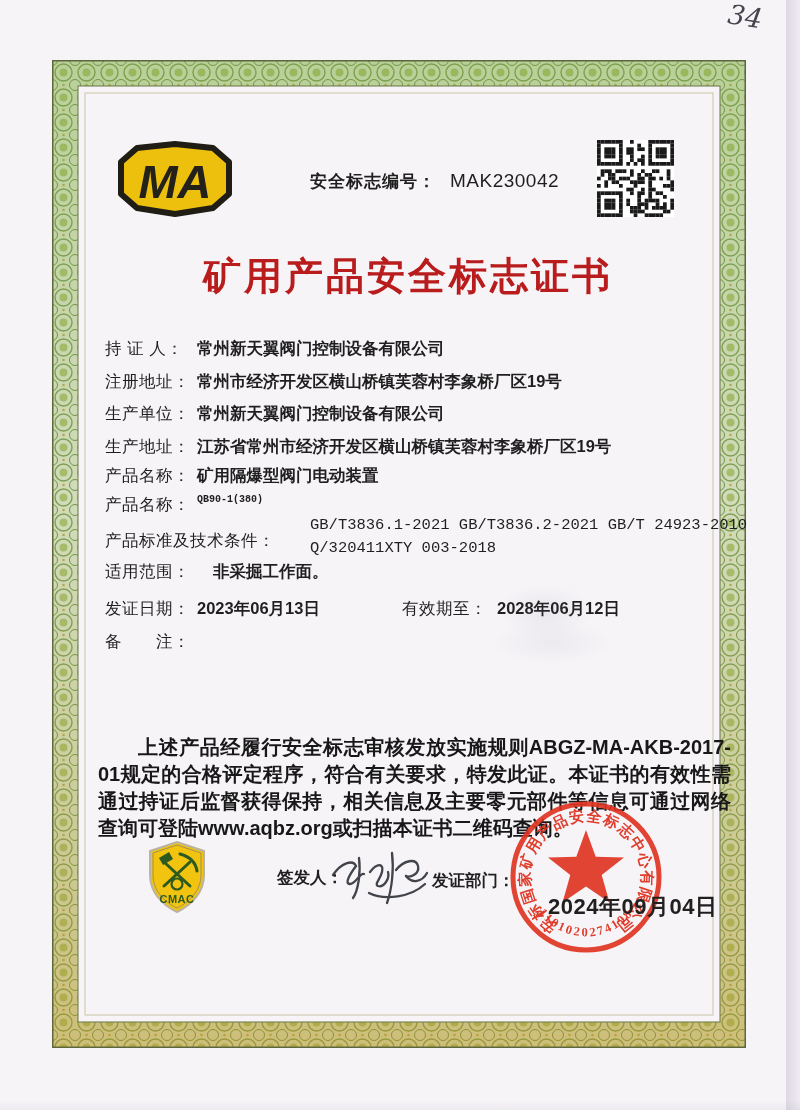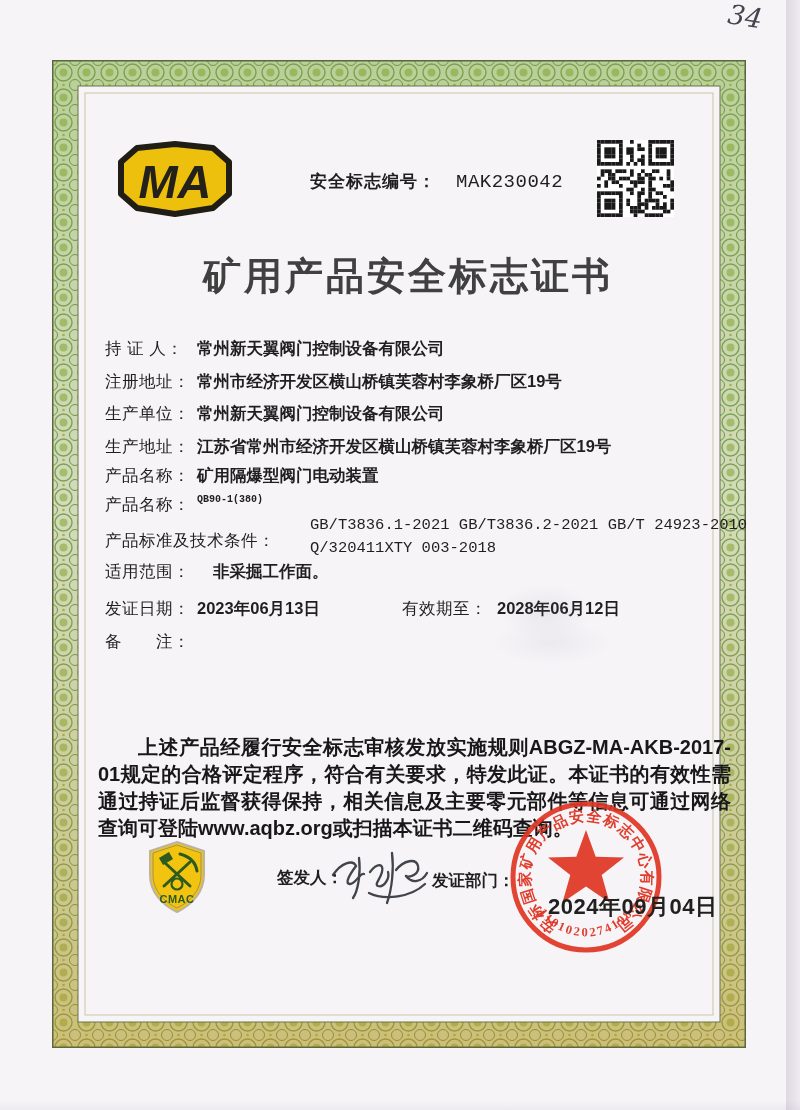--- a/index.html
+++ b/index.html
@@ -17,25 +17,25 @@
     background:linear-gradient(180deg,rgba(0,0,0,0),rgba(90,80,100,0.06));}
   .handwritten{
     position:absolute;left:728px;top:2px;width:50px;
     font-family:"DejaVu Serif", serif;font-style:italic;
     font-size:27px;color:#46444e;transform:rotate(9deg);
   }
   .frame-svg{position:absolute;left:52px;top:60px;}
   .ma-logo{position:absolute;left:117px;top:141px;}
   .certno{position:absolute;left:310px;top:170px;font-size:17px;white-space:nowrap;}
   .certno .lbl{font-weight:600;letter-spacing:1px;margin-top:37px;}
-  .certno .val{font-family:Liberation Mono, monospace;font-size:19px;margin-left:20px;letter-spacing:.5px;}
+  .certno .val{font-family:Liberation Sans, sans-serif;font-size:19px;margin-left:14px;letter-spacing:.5px;}
   .qr{position:absolute;left:597px;top:140px;}
   .title{
     position:absolute;left:60px;top:251px;width:696px;margin:0;
-    text-align:center;font-size:38px;font-weight:900;letter-spacing:3px;color:#404040;
+    text-align:center;font-size:38px;font-weight:900;letter-spacing:3px;color:#b91c1c;
   }
   .row{position:absolute;left:105px;white-space:nowrap;font-size:16.5px;}
   .row .lbl{font-weight:400;letter-spacing:.5px;display:inline-block;text-align:right;}
   .row .val{font-weight:700;position:absolute;white-space:nowrap;}
   .val-mono{font-family:"Liberation Mono", monospace;font-weight:400;}
   .std-val{position:absolute;left:310px;top:514px;font-size:15.5px;line-height:23px;white-space:nowrap;}
   .statement{
     position:absolute;left:85px;top:734px;width:633px;margin:0;
     font-size:20px;line-height:27px;font-weight:700;text-align:justify;
     text-indent:2em;color:#181818;padding-left:13px;

